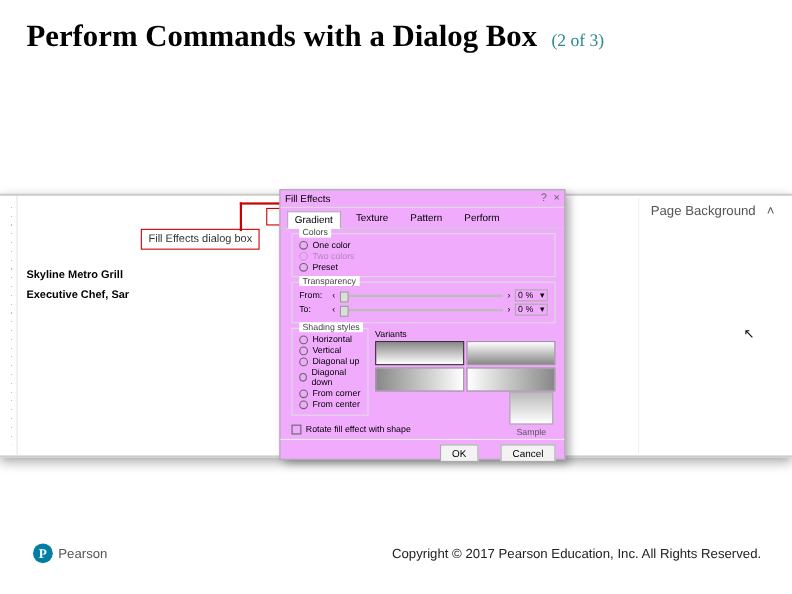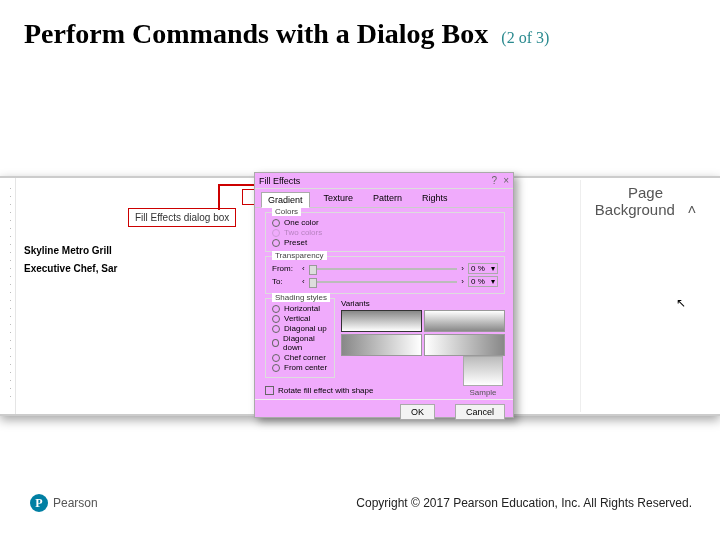--- a/index.html
+++ b/index.html
@@ -35,21 +35,21 @@
   .variants-grid { display: grid; grid-template-columns: 1fr 1fr; gap: 2px; margin-top: 2px; }
   .variant-sw { height: 22px; background: linear-gradient(180deg, #888, #fff); border: 1px solid #999; }
   .variant-sw.sel { border: 1px solid #333; }
   .variant-sw:nth-child(2) { background: linear-gradient(0deg, #888, #fff); }
   .variant-sw:nth-child(3) { background: linear-gradient(90deg, #888, #fff); }
   .variant-sw:nth-child(4) { background: linear-gradient(270deg, #888, #fff); }
   .dialog-footer { display: flex; justify-content: flex-end; gap: 20px; padding: 4px 8px; border-top: 1px solid #eee; }
   .btn { border: 1px solid #aaa; background: #f3f3f3; padding: 2px 10px; font-size: 9px; cursor: pointer; }
   .checkbox { width: 9px; height: 9px; border: 1px solid #666; display: inline-block; margin-right: 4px; }
   .right-pane { position: absolute; right: 10px; top: 2px; width: 130px; bottom: 2px; border-left: 1px solid #eee; padding: 4px 6px; }
-  .right-label { font-size: 15px; color: #555; text-align: center; display: block; }
+  .right-label { font-size: 12px; color: #555; text-align: right; display: block; }
   .sample { position: absolute; right: 10px; bottom: 20px; }
   .sample-box { width: 40px; height: 30px; border: 1px solid #aaa; background: linear-gradient(180deg, #bbb, #fff); }
   .sample-lbl { font-size: 8px; color: #555; text-align: center; margin-top: 2px; }
   .cursor { position: absolute; right: 34px; top: 118px; font-size: 12px; }
   .footer { position: absolute; bottom: 30px; right: 28px; font-size: 12px; color: #222; }
   .brand { position: absolute; bottom: 28px; left: 30px; display: flex; align-items: center; gap: 5px; }
   .brand-icon { width: 18px; height: 18px; border-radius: 50%; background: #007fa3; color: #fff; font-weight: bold; display: flex; align-items: center; justify-content: center; font-size: 12px; font-family: Georgia, serif; }
   .brand-text { font-size: 12px; color: #555; }
   .red-outline { position: absolute; border: 1.5px solid #c00; }
 </style>
@@ -93,21 +93,21 @@
         <span class="dialog-title">Fill Effects</span>
         <span class="dialog-controls">
           <span>?</span>
           <span>×</span>
         </span>
       </div>
       <div class="dialog-tabs">
         <span class="tab active">Gradient</span>
         <span class="tab">Texture</span>
         <span class="tab">Pattern</span>
-        <span class="tab">Rights</span>
+        <span class="tab">Perform</span>
       </div>
       <div class="dialog-body">
 
         <div class="group" style="height:40px;">
           <span class="group-title">Colors</span>
           <div class="radio-row">
               <span class="radio"></span>
               <span>One color</span>
             </div>
           <div class="radio-row" style="opacity:0.25;">
@@ -158,21 +158,21 @@
             <div class="radio-row">
                 <span class="radio"></span>
                 <span>Diagonal up</span>
               </div>
             <div class="radio-row">
                 <span class="radio"></span>
                 <span>Diagonal down</span>
               </div>
             <div class="radio-row">
                 <span class="radio"></span>
-                <span>Chef corner</span>
+                <span>From corner</span>
               </div>
             <div class="radio-row">
                 <span class="radio"></span>
                 <span>From center</span>
               </div>
           </div>
           <div class="variants">
             <span style="font-size:8px;">Variants</span>
             <div class="variants-grid">
               <div class="variant-sw sel"></div>

